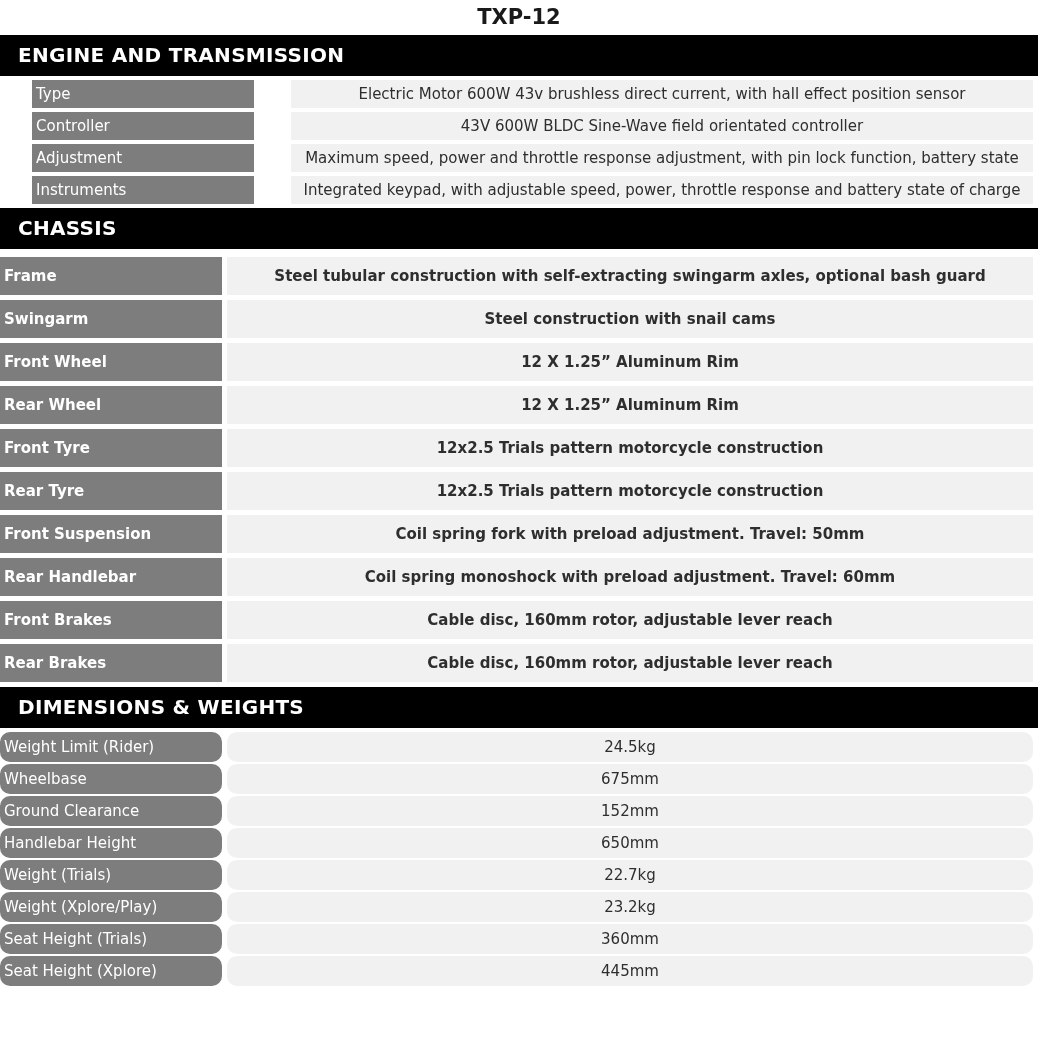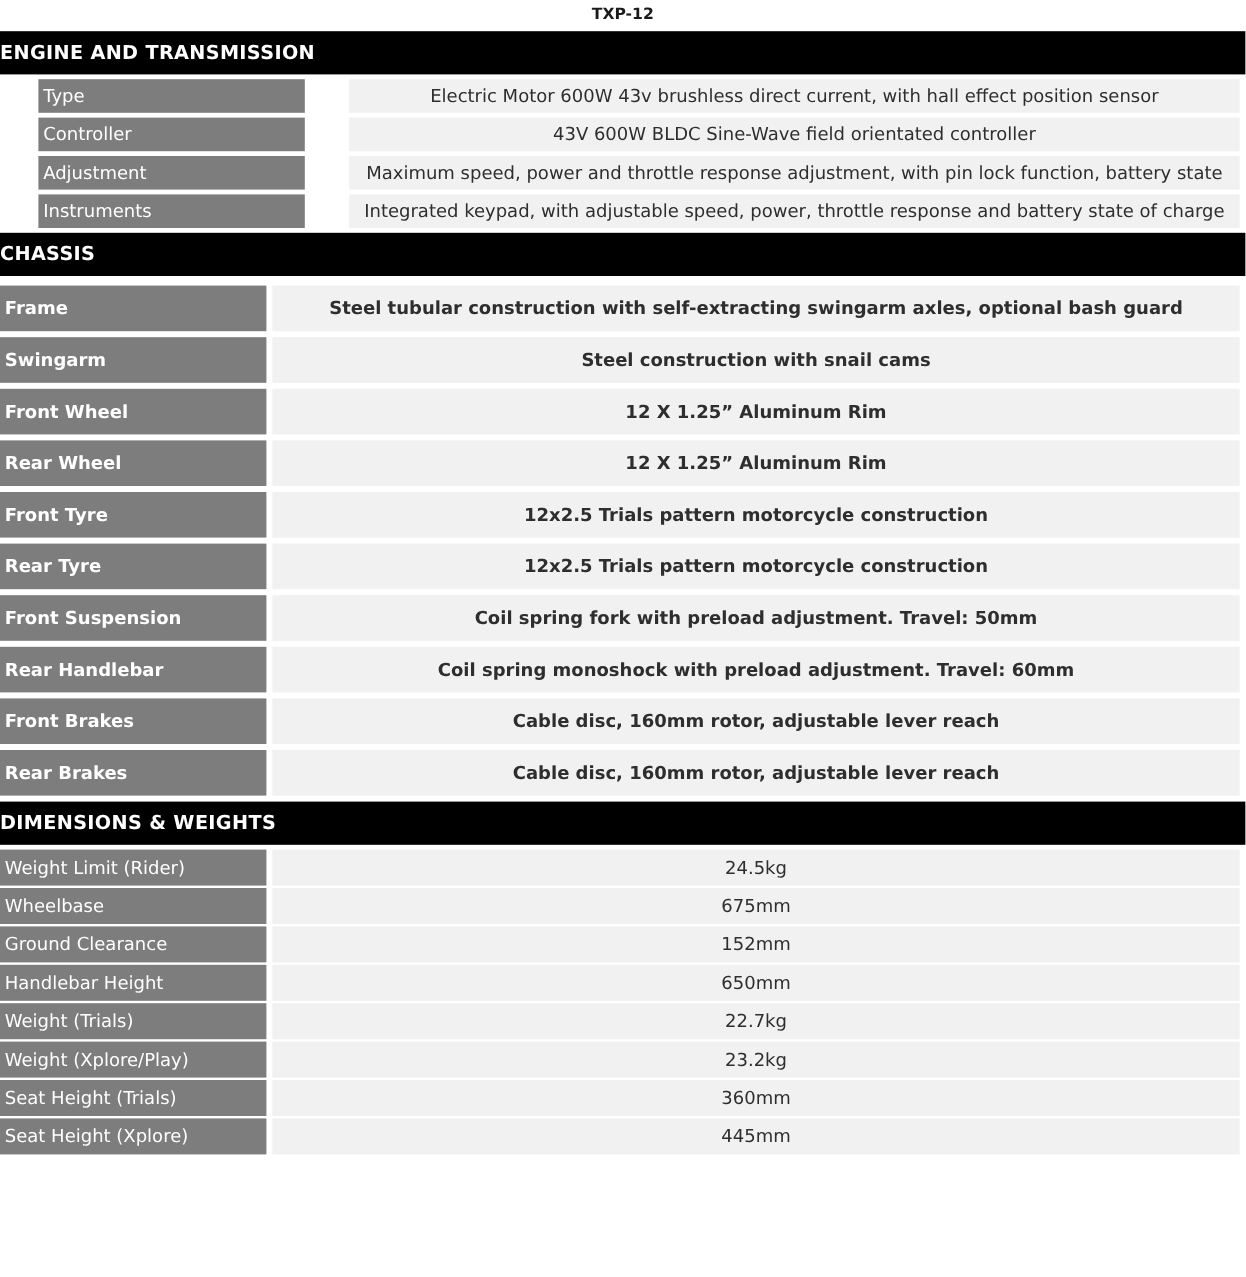--- a/index.html
+++ b/index.html
@@ -15,30 +15,30 @@
   *{box-sizing:border-box;}
   html,body{margin:0;padding:0;background:var(--page-bg);}
   body{
     font-family:"DejaVu Sans","Liberation Sans",sans-serif;
     width:1038px;
   }
   .page{width:1038px;}
   .page-title{
     text-align:center;
     font-weight:bold;
-    font-size:13px;
+    font-size:21px;
     color:var(--title-text);
     padding:5px 0 6px 0;
   }
   .section-header{
     background:var(--header-bg);
     color:var(--header-text);
     font-weight:bold;
-    font-size:16px;
-    padding:8px 6px 9px 0;
+    font-size:20px;
+    padding:8px 6px 9px 18px;
     letter-spacing:0.3px;
     margin-bottom:4px;
   }
   .row{
     display:flex;
     align-items:stretch;
     margin-right:5px;
   }
   .cell{
     font-size:15px;
@@ -66,21 +66,21 @@
     padding-left:10px;
     padding-right:10px;
   }
   
   section.compact .row{margin-bottom:4px;}
   section.compact .cell{padding-top:4px;padding-bottom:4px;min-height:28px;margin-left:32px;}
   section.roomy .row{margin-bottom:5px;}
   section.roomy .cell{padding-top:9px;padding-bottom:9px;min-height:38px;font-weight:bold;}
   section.roomy .section-header{margin-bottom:8px;}
   section.tight .row{margin-bottom:2px;}
-  section.tight .cell{padding-top:5px;padding-bottom:5px;min-height:30px;}
+  section.tight .cell{padding-top:5px;padding-bottom:5px;min-height:30px;border-radius:10px;}
 </style>
 </head>
 <body>
 
 <div class="page">
   <div class="page-title">TXP-12</div>
   <div id="sections-host">
   <section class="compact">
     <div class="section-header">ENGINE AND TRANSMISSION</div>
     <div class="rows">

